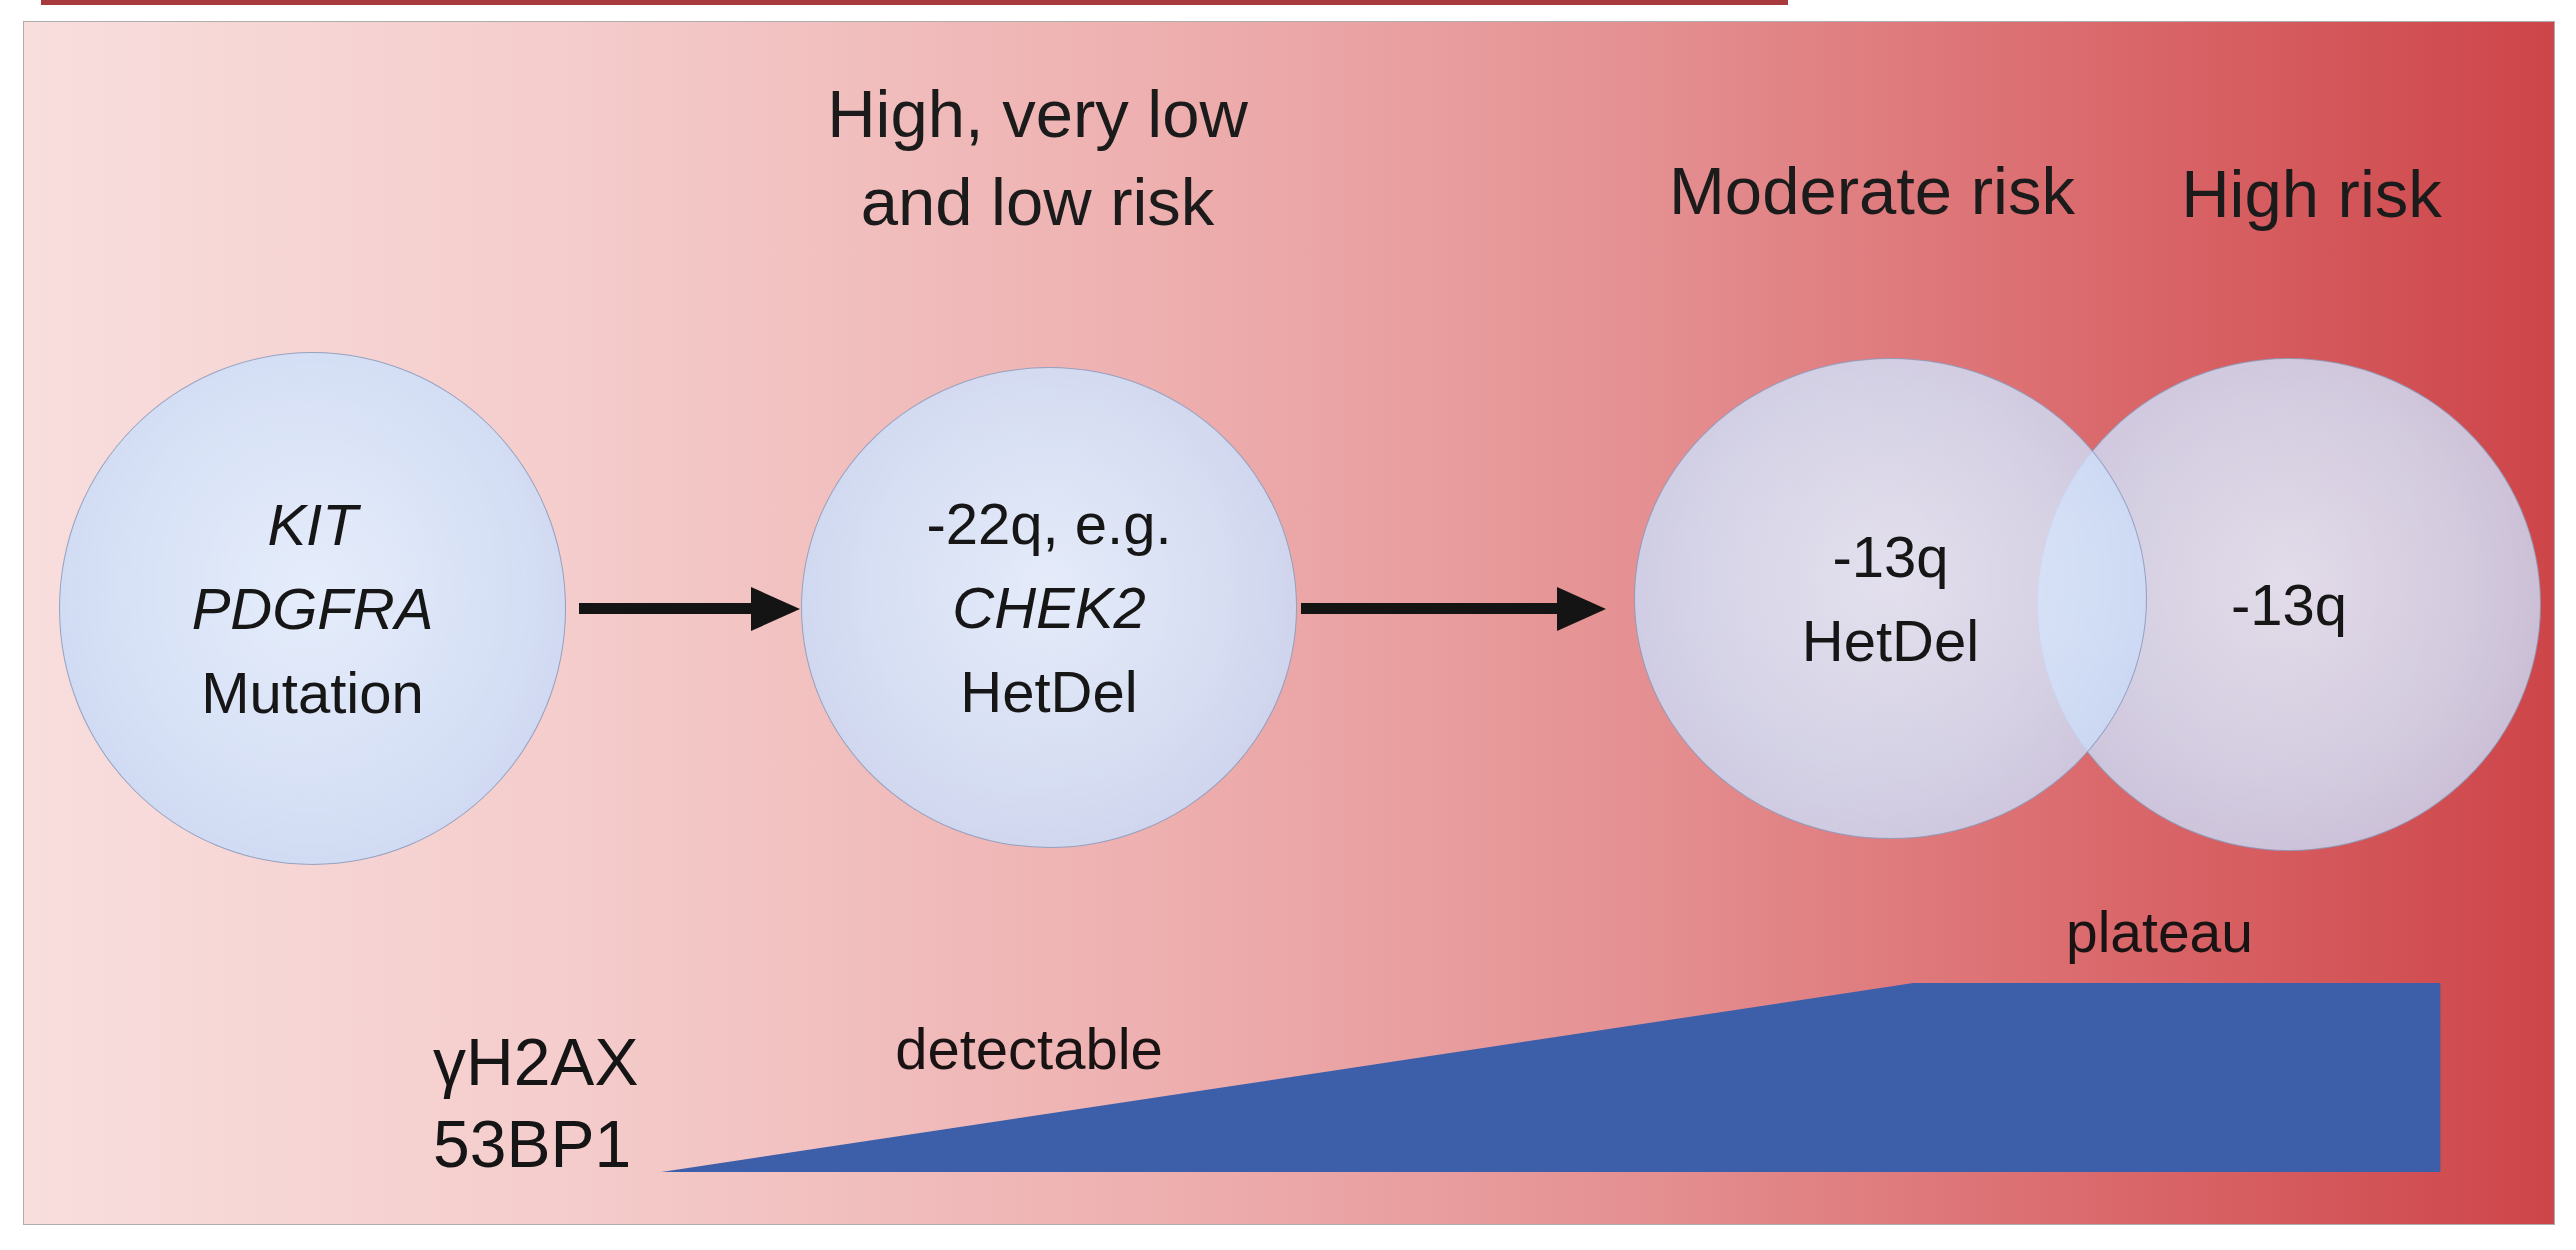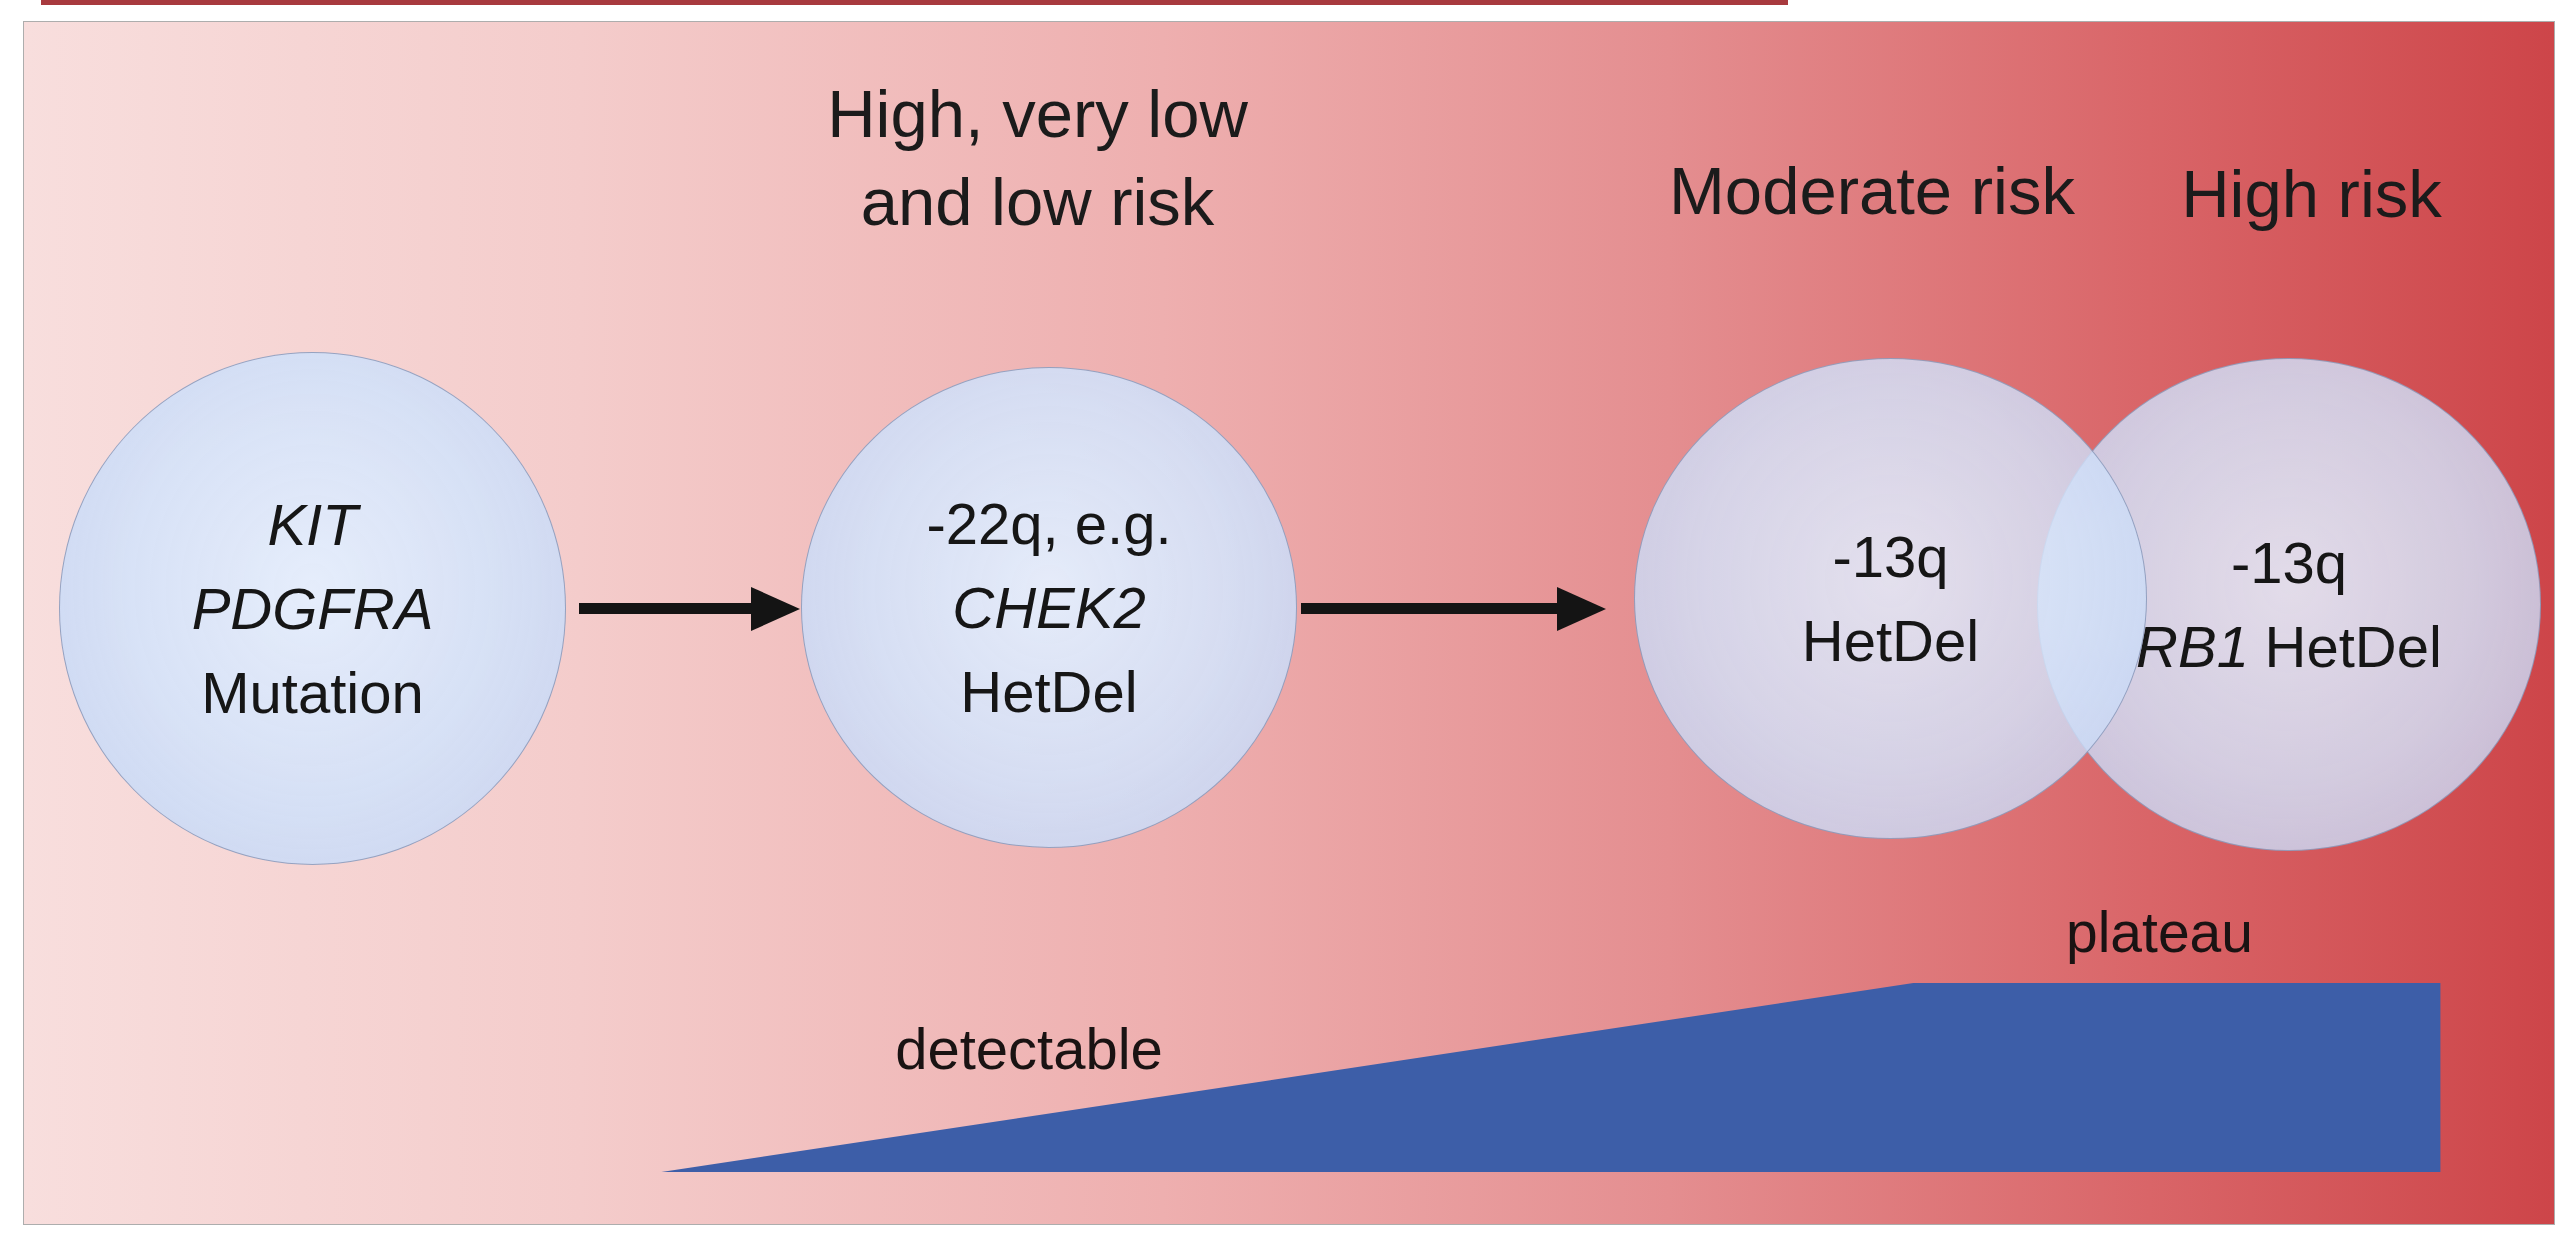--- a/index.html
+++ b/index.html
@@ -148,29 +148,30 @@
     <div>HetDel</div>
   </div>
 
   <div class="arrow" style="left:1301px; top:587px;">
     <div class="arrow-shaft" style="width:256px;"></div>
     <div class="arrow-head"></div>
   </div>
 
   <div class="circle" style="left:2037px; top:358px; width:504px; height:493px; background: radial-gradient(ellipse at 50% 46%, rgba(228,238,253,0.88) 0%, rgba(211,226,249,0.84) 52%, rgba(198,215,245,0.80) 82%, rgba(189,207,242,0.78) 100%);">
     <div>-13q</div>
-    <div>
-      <span class="gene">RB1</span><span style="margin-left:0.27em;">HetDel</span>
-    </div>
   </div>
 
   <div class="circle" style="left:1634px; top:358px; width:513px; height:481px; background: radial-gradient(ellipse at 50% 46%, rgba(228,238,253,0.88) 0%, rgba(211,226,249,0.84) 52%, rgba(198,215,245,0.80) 82%, rgba(189,207,242,0.78) 100%);">
     <div>-13q</div>
     <div>HetDel</div>
   </div>
 
+  <div class="biomarkers">
+    <div>γH2AX</div>
+    <div>53BP1</div>
+  </div>
 
   <div class="label plateau">plateau</div>
 
   <div class="label detectable">detectable</div>
 
 </div>
 
 
 </body></html>

